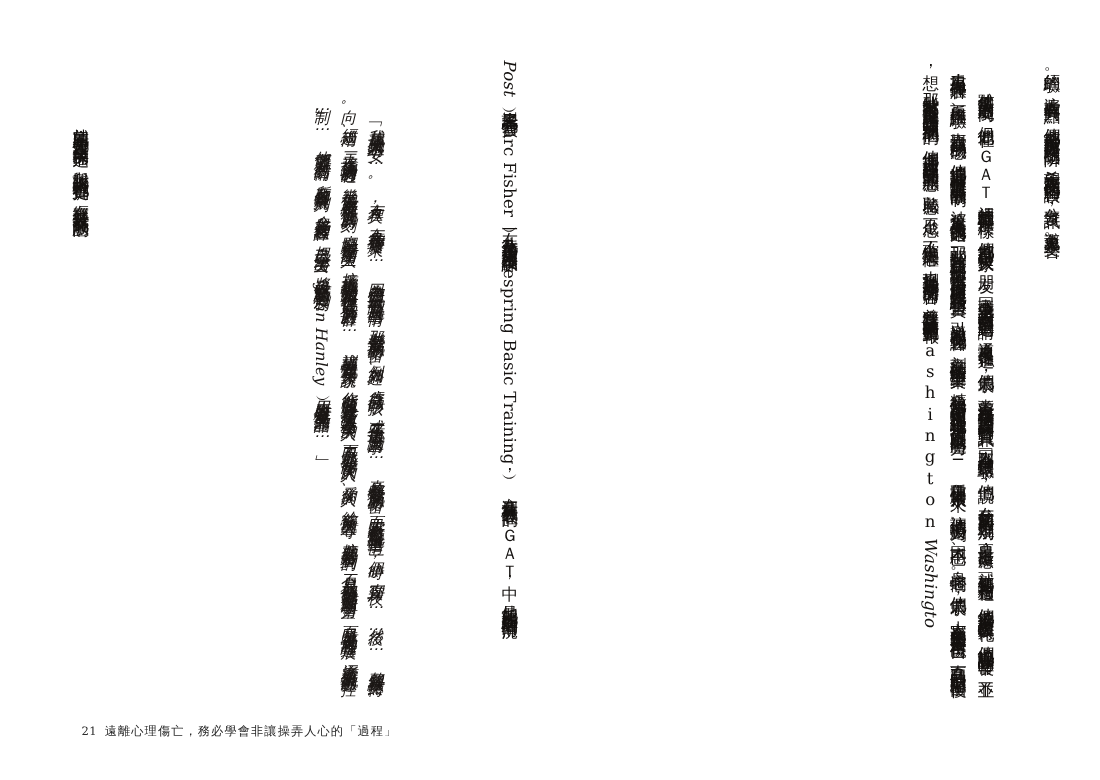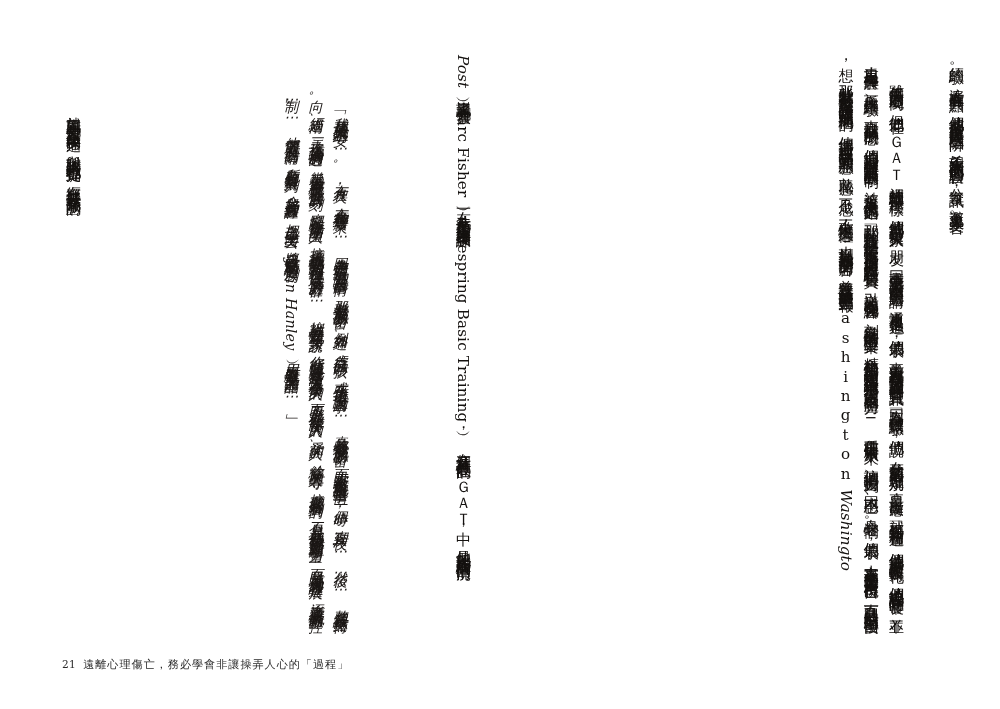--- a/index.html
+++ b/index.html
@@ -101,21 +101,21 @@
   
   .footer {
     position: absolute;
     bottom: 0;
     height: 56px;
     font-family: "DejaVu Serif", "Liberation Serif", serif;
     color: #1a1a1a;
     white-space: nowrap;
   }
   .footer-left {
-    left: 4px;
+    left: 16px;
     width: 500px;
     padding-left: 58px;
     box-sizing: border-box;
     text-align: left;
   }
   .folio {
     font-size: 10.5px;
     letter-spacing: 0.4px;
     color: #2a2a2a;
     font-family: "DejaVu Serif", "Liberation Serif", serif;

